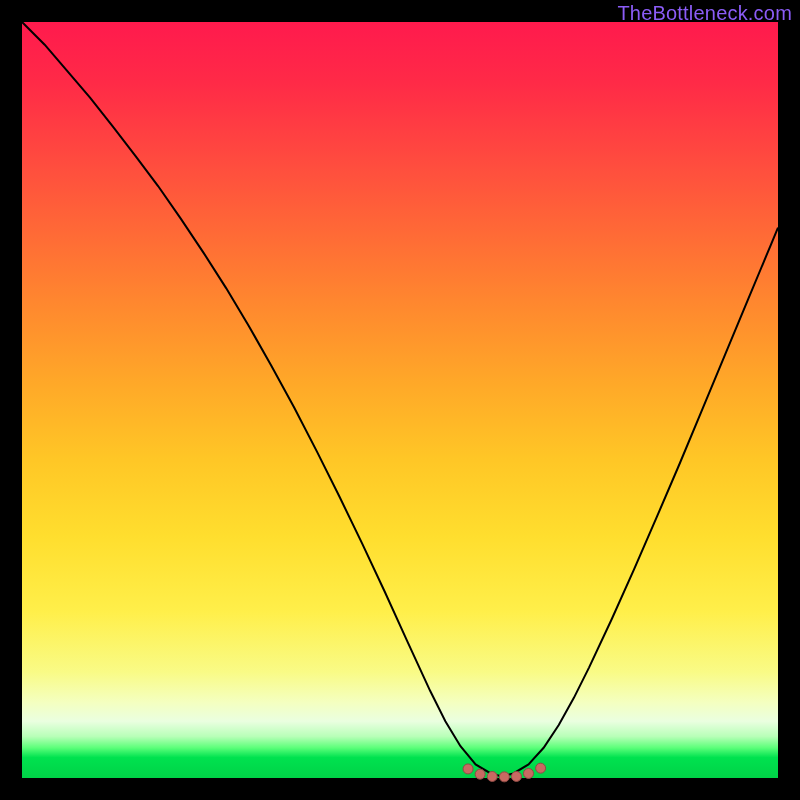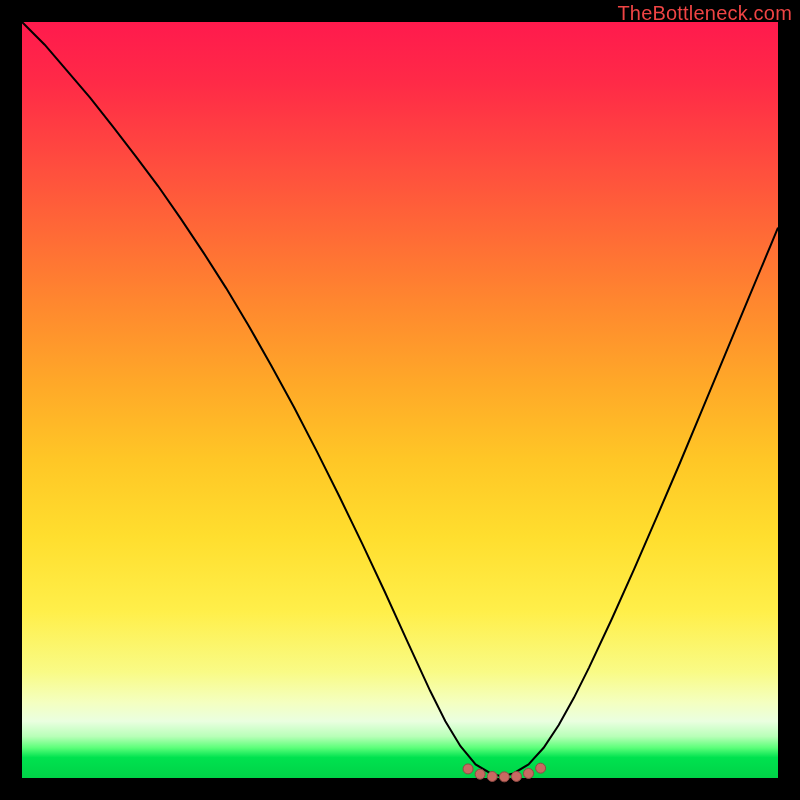--- a/index.html
+++ b/index.html
@@ -44,21 +44,21 @@
       #00e24f 97.3%,
       #00d247 100%
     );
   }
   .watermark {
     position: absolute;
     top: 2px;
     right: 8px;
     font-family: Arial, Helvetica, sans-serif;
     font-size: 20px;
-    color: #ef4444;
+    color: #8b5cf6;
     letter-spacing: 0.2px;
     user-select: none;
   }
   svg.curve {
     position: absolute;
     left: 22px;
     top: 22px;
     width: 756px;
     height: 756px;
     overflow: visible;

